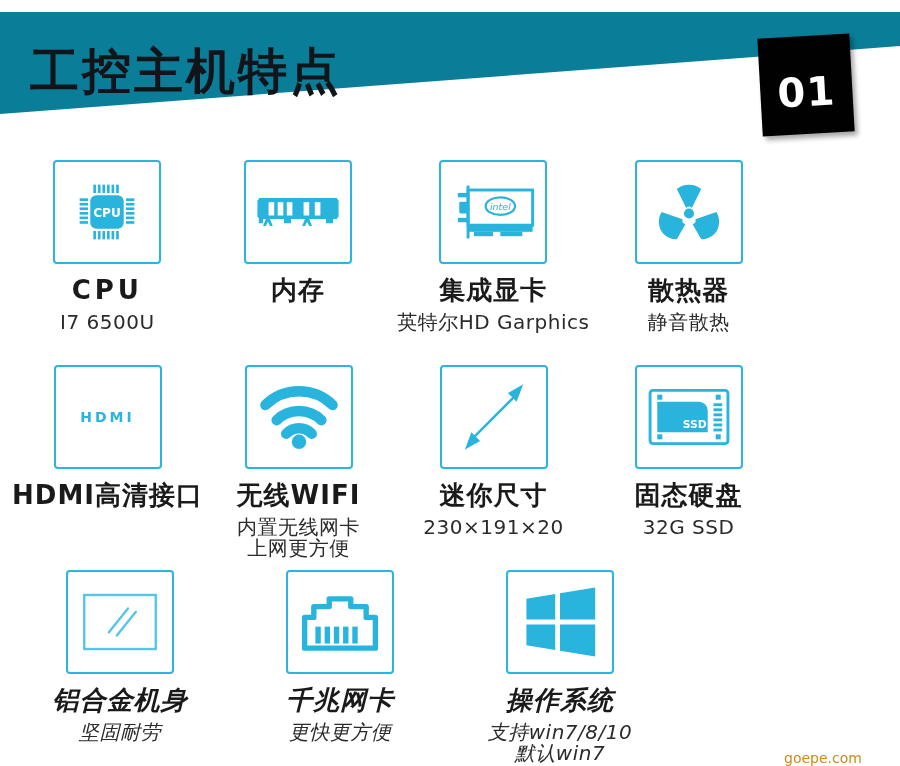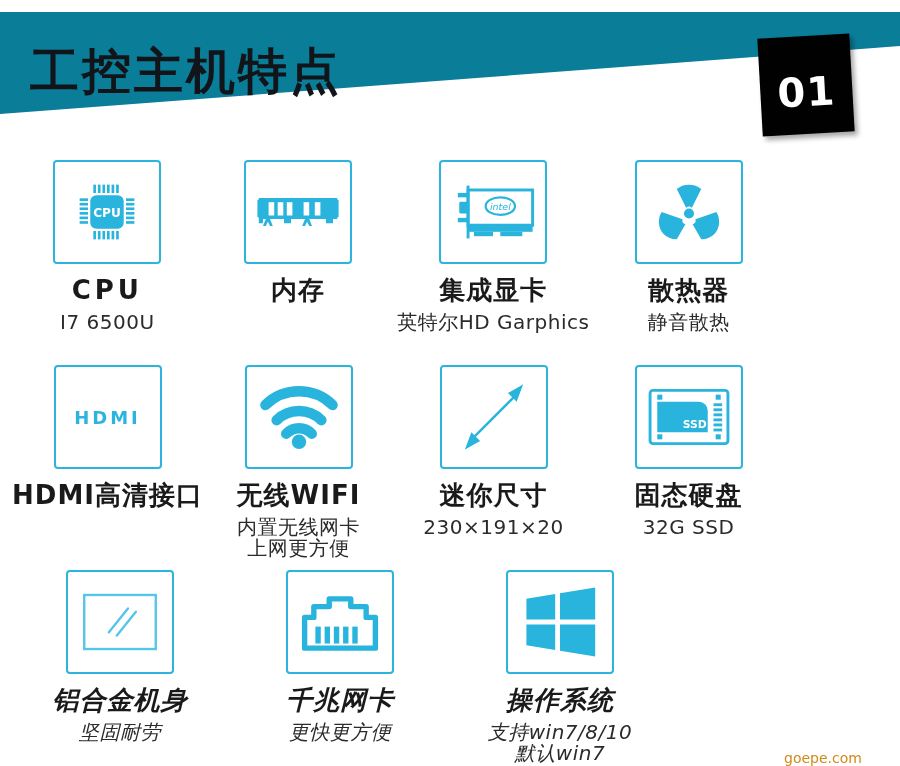--- a/index.html
+++ b/index.html
@@ -56,21 +56,21 @@
   }
   .ttl.lat{letter-spacing:4px;}
   .sub{
     margin-top:7px;font-size:20px;color:#2b2b2b;line-height:21px;
     letter-spacing:.5px;white-space:nowrap;
     font-family:"DejaVu Sans","Liberation Sans",sans-serif;
   }
   .sub .l2{display:block;}
 
   .hdmi-text{
-    color:#2ab4de;font-size:18px;font-weight:700;letter-spacing:3px;
+    color:#2ab4de;font-size:14px;font-weight:700;letter-spacing:3px;
     font-family:"DejaVu Sans","Liberation Sans",sans-serif;
   }
 
   .wm{
     position:absolute;left:784px;top:750px;
     color:#d08a18;font-size:14px;font-weight:400;letter-spacing:0px;
     font-family:"DejaVu Sans","Liberation Sans",sans-serif;
   }
 </style>
 </head>

